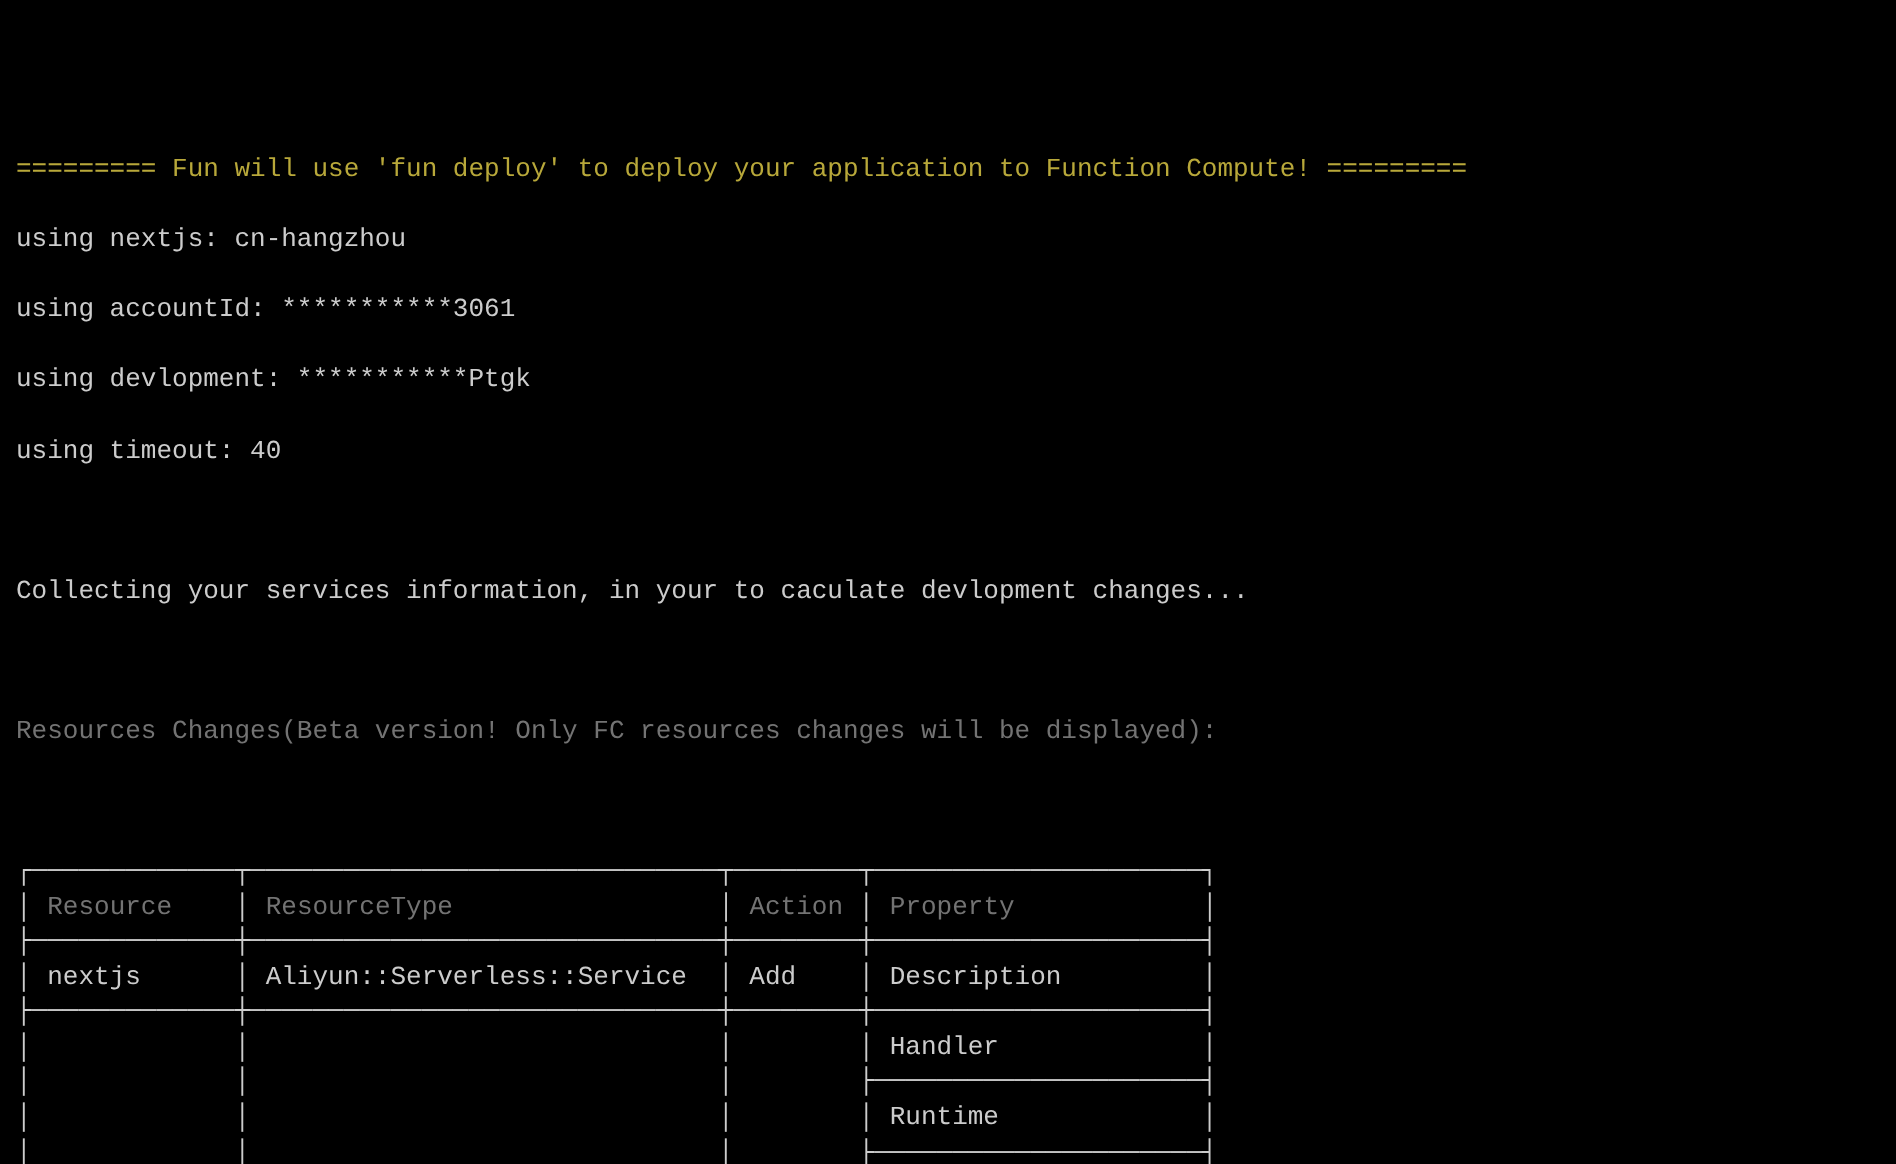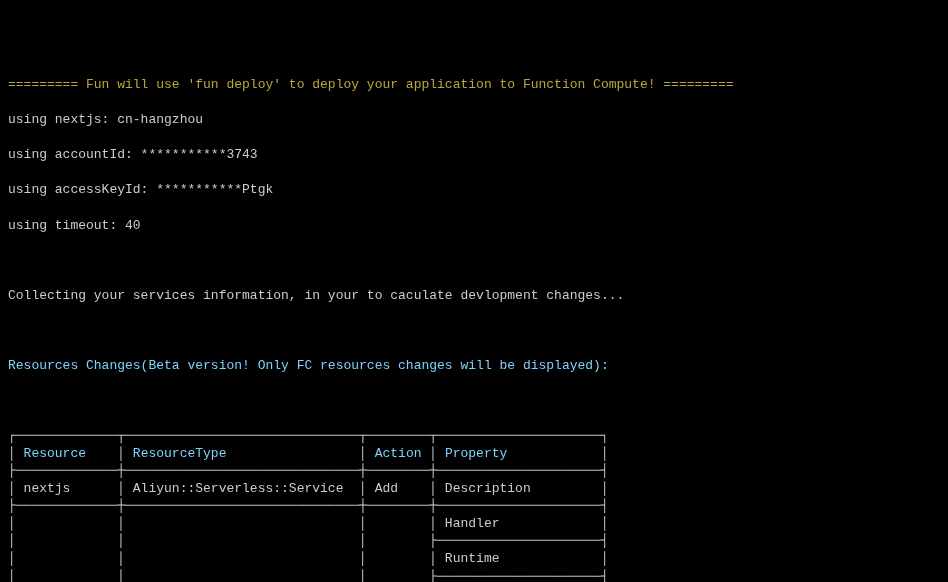--- a/index.html
+++ b/index.html
@@ -8,33 +8,33 @@
     color: #ccc;
     font-family: "Consolas", "Monaco", "Courier New", monospace;
     font-size: 13px;
     line-height: 1.35;
     padding: 6px 8px;
     width: 948px;
     height: 582px;
     overflow: hidden;
     white-space: pre;
   }
-  .green { color: #7dd3fc; }
+  .green { color: #737373; }
   .yellow { color: #b8a83a; font-family: Liberation Mono, monospace; }
   .line { display: block; }
 </style>
 </head>
 <body>
 
 
 
 <span class="line yellow">========= Fun will use 'fun deploy' to deploy your application to Function Compute! =========</span>
 <span class="line">using nextjs: cn-hangzhou</span>
-<span class="line">using accountId: ***********3743</span>
-<span class="line">using accessKeyId: ***********Ptgk</span>
+<span class="line">using accountId: ***********3061</span>
+<span class="line">using devlopment: ***********Ptgk</span>
 <span class="line">using timeout: 40</span>
 <span class="line"> </span>
 <span class="line">Collecting your services information, in your to caculate devlopment changes...</span>
 <span class="line"> </span>
 <span class="line green">Resources Changes(Beta version! Only FC resources changes will be displayed):</span>
 <span class="line"> </span>
 <div id="table-container"><span class="line">┌─────────────┬──────────────────────────────┬────────┬─────────────────────┐</span><span class="line">│ <span class="green">Resource   </span> │ <span class="green">ResourceType                </span> │ <span class="green">Action</span> │ <span class="green">Property           </span> │</span><span class="line">├─────────────┼──────────────────────────────┼────────┼─────────────────────┤</span><span class="line">│ nextjs      │ Aliyun::Serverless::Service  │ Add    │ Description         │</span><span class="line">├─────────────┼──────────────────────────────┼────────┼─────────────────────┤</span><span class="line">│             │                              │        │ Handler             │</span><span class="line">│             │                              │        ├─────────────────────┤</span><span class="line">│             │                              │        │ Runtime             │</span><span class="line">│             │                              │        ├─────────────────────┤</span></div>
 
 
 

